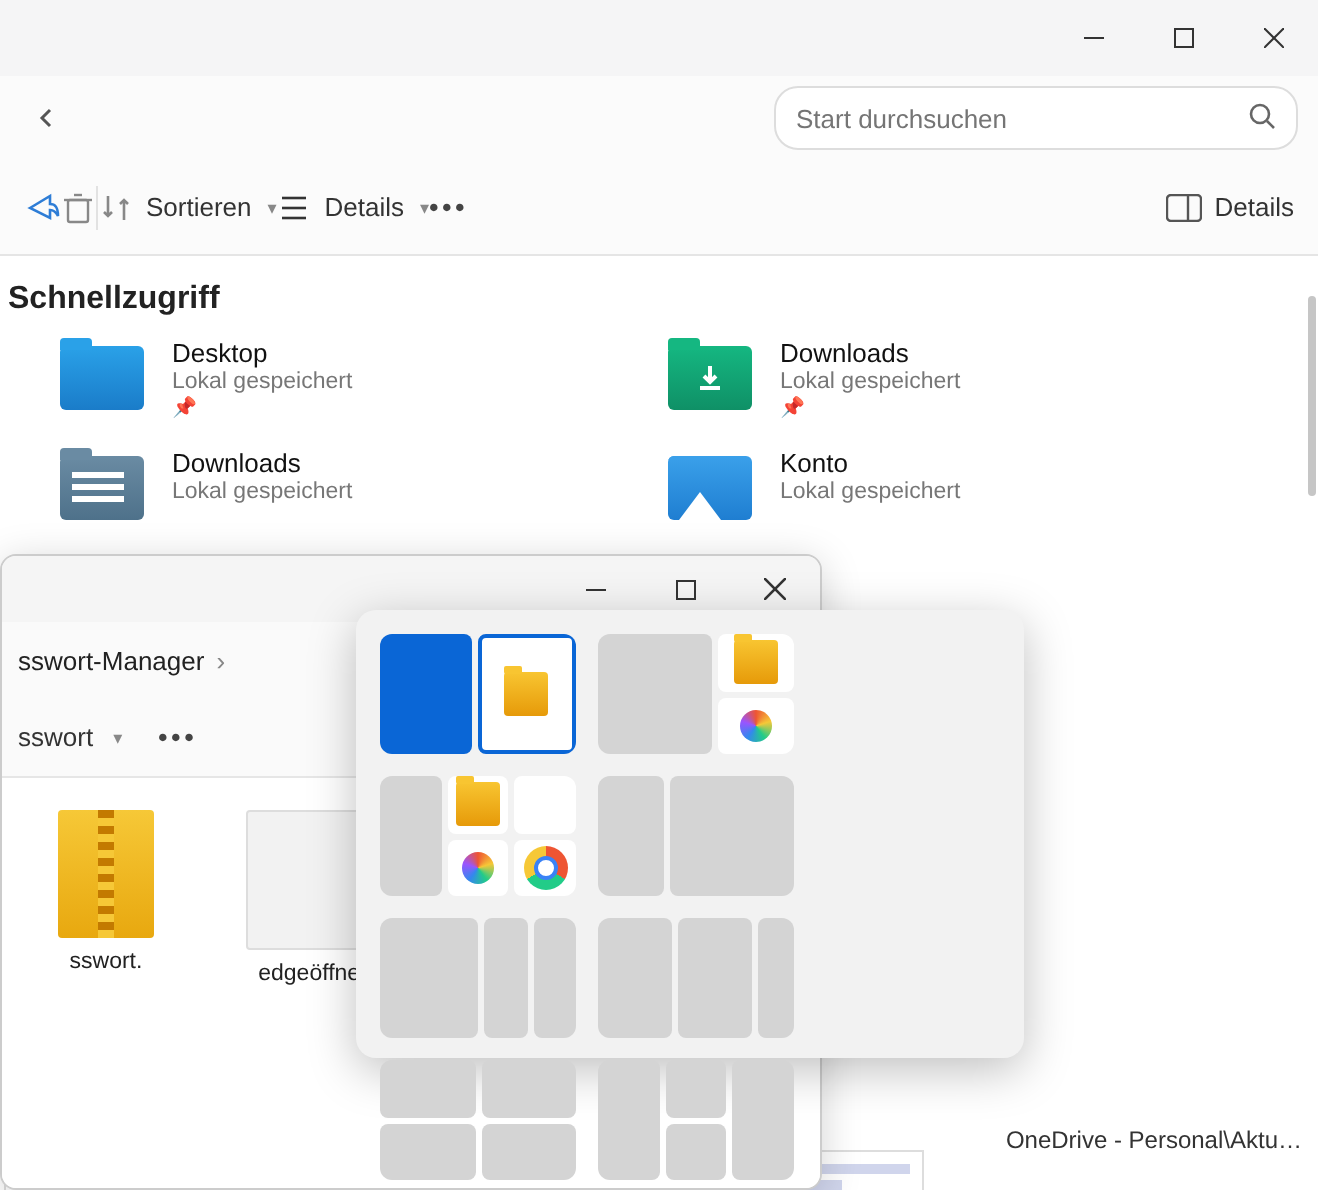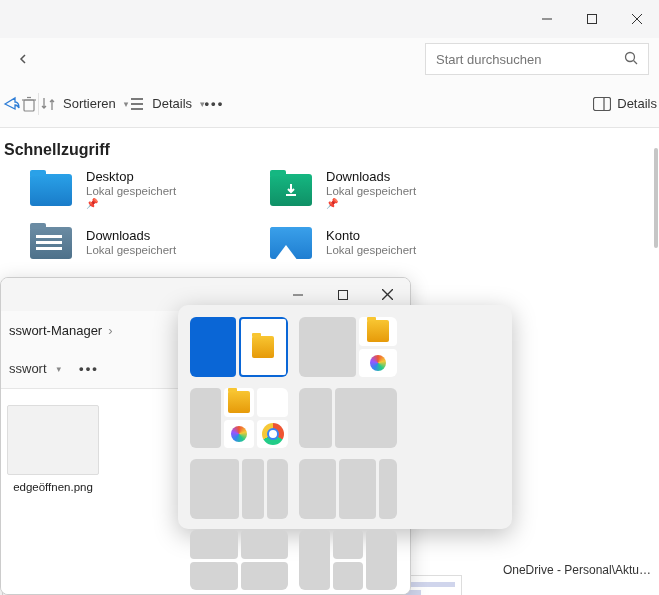--- a/index.html
+++ b/index.html
@@ -5,33 +5,33 @@
 * { box-sizing: border-box; margin: 0; padding: 0; font-family: "Segoe UI", sans-serif; }
 body { background: #fff; width: 659px; height: 595px; overflow: hidden; position: relative; font-size: 13px; color: #222; }
 
 .bg-window { position: absolute; left: 0; top: 0; width: 659px; height: 595px; background: #f5f5f6; }
 .bg-titlebar { height: 38px; display: flex; justify-content: flex-end; align-items: center; }
 .win-btn { width: 45px; height: 38px; display: flex; align-items: center; justify-content: center; color: #666; font-size: 12px; }
 .win-btn svg { width: 10px; height: 10px; }
 
 .bg-addr { height: 42px; display: flex; align-items: center; padding: 0 10px; gap: 6px; background:#fbfbfb;}
 .back-btn { width: 28px; height: 28px; display: flex; align-items: center; justify-content: center; border-radius:4px;}
-.search-box { margin-left: auto; width: 224px; height: 32px; border: 1px solid #ddd; border-radius: 0; display: flex; align-items: center; padding: 0 10px; background:#fff;}
+.search-box { margin-left: auto; width: 262px; height: 32px; border: 1px solid #ddd; border-radius: 12px; display: flex; align-items: center; padding: 0 10px; background:#fff;}
 .search-box input { border: none; outline: none; flex: 1; font-size: 13px; background:transparent;}
 .search-box .srch-icon { color:#666; font-size:13px;}
 
-.bg-toolbar { height: 48px; display: flex; align-items: center; padding: 0 2px; border-bottom: 1px solid #e5e5e5; background:#fbfbfb;}
+.bg-toolbar { height: 48px; display: flex; align-items: center; padding: 0 12px; border-bottom: 1px solid #e5e5e5; background:#fbfbfb;}
 .tb-item { display: flex; align-items: center; gap: 6px; color: #333; font-size: 13px; }
 .tb-icon { width: 18px; height: 18px; display:flex;align-items:center;justify-content:center;}
 .tb-spacer { flex: 1; }
 
 .bg-content { position: absolute; left: 0; top: 128px; right: 0; bottom: 0; background: #fff; border-top:1px solid #fff;}
 .section-hdr { font-weight: 600; padding: 12px 4px 10px; font-size:16px;}
 .qa-grid { display: flex; flex-wrap: wrap; padding: 0 0 0 30px; }
-.qa-item { width: 240px; display: flex; align-items: center; gap: 14px; margin-bottom: 14px; }
+.qa-item { width: 304px; display: flex; align-items: flex-start; gap: 14px; margin-bottom: 14px; }
 .qa-iconbox { width: 42px; height: 36px; display:flex;align-items:center;justify-content:center; margin-top:2px;}
 .qa-text .qa-name { font-size: 13px; color:#111; }
 .qa-text .qa-sub { font-size: 11.5px; color: #777; margin-top:1px;}
 .qa-pin { font-size:10px;color:#bbb;margin-top:1px;}
 
 .folder-blue { width:42px;height:32px;background:linear-gradient(#2aa1e8,#1a7cc9);border-radius:3px;position:relative;}
 .folder-blue::before{content:"";position:absolute;top:-4px;left:0;width:16px;height:6px;background:#2aa1e8;border-radius:2px 2px 0 0;}
 .folder-dl { width:42px;height:32px;background:linear-gradient(#15b781,#0f9066);border-radius:3px;display:flex;align-items:center;justify-content:center;color:#fff;font-weight:bold;position:relative;}
 .folder-dl::before{content:"";position:absolute;top:-4px;left:0;width:16px;height:6px;background:#15b781;border-radius:2px 2px 0 0;}
 .folder-doc { width:42px;height:32px;background:linear-gradient(#6a8ba3,#4e718a);border-radius:3px;position:relative;}
@@ -266,20 +266,24 @@
     <div class="tb-item">
         <span>sswort</span>
         <span style="color:#888;font-size:9px;margin-left:4px;">▾</span>
       </div>
     <div class="tb-item">
         <span style="letter-spacing:2px;font-weight:bold;color:#444;">•••</span>
       </div>
   </div>
   <div class="fg-content">
     <div class="file-row">
+      <div class="file-item zip">
+        <div class="file-thumb"></div>
+        <div class="file-name">sswort.</div>
+      </div>
       <div class="file-item">
         <div class="file-thumb" style="background:#f2f2f2;"></div>
         <div class="file-name">edgeöffnen.png</div>
       </div>
     </div>
   </div>
 </div>
 
 <div class="snap-popup">
 

